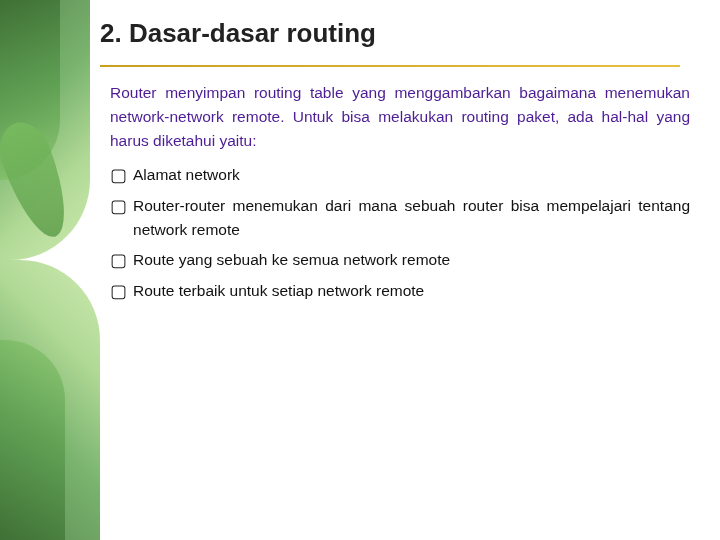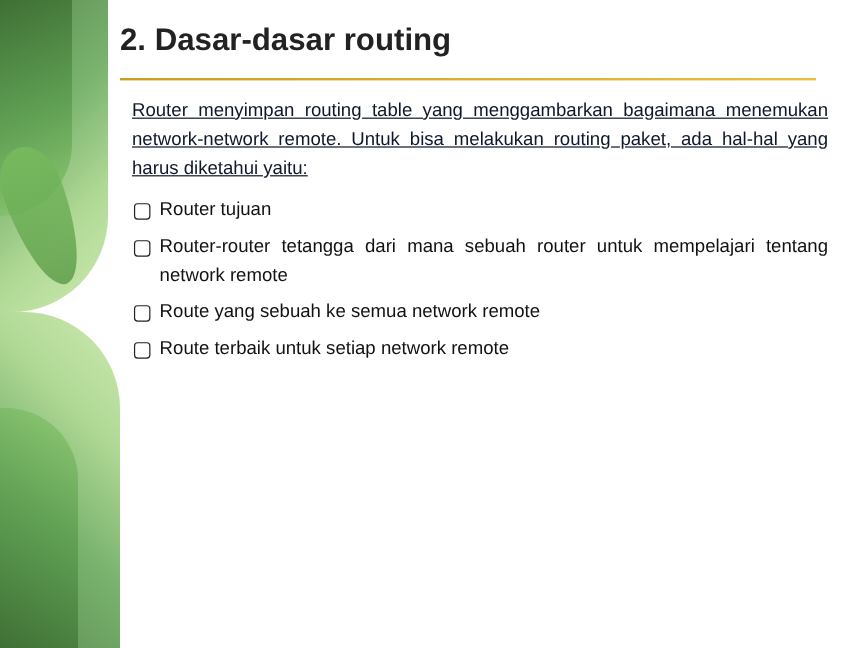--- a/index.html
+++ b/index.html
@@ -99,25 +99,24 @@
     .title-underline {
       width: 100%;
       height: 2px;
       background: linear-gradient(to right, #c8a020, #e8c040);
       margin-bottom: 14px;
       margin-left: -10px;
     }
 
     .body-text {
       font-size: 15.5px;
-      color: #0f172a;
+      color: #4c1d95;
       line-height: 1.55;
       text-align: justify;
       margin-bottom: 10px;
-      text-decoration: underline;
     }
 
     .bullet-item {
       display: flex;
       align-items: flex-start;
       font-size: 15.5px;
       color: #111;
       line-height: 1.55;
       text-align: justify;
       margin-bottom: 6px;
@@ -147,26 +146,26 @@
 
 <div class="content">
 
   <div class="title">2. Dasar-dasar routing</div>
   <div class="title-underline"></div>
 
   <div class="body-text">Router menyimpan routing table yang menggambarkan bagaimana menemukan network-network remote.  Untuk bisa melakukan routing paket, ada hal-hal yang harus diketahui yaitu:</div>
 
   <div class="bullet-item">
     <span class="bullet-icon">▢</span>
-    <span class="bullet-text">Router tujuan</span>
+    <span class="bullet-text">Alamat network</span>
   </div>
 
   <div class="bullet-item">
     <span class="bullet-icon">▢</span>
-    <span class="bullet-text">Router-router tetangga dari mana sebuah router untuk mempelajari tentang network remote</span>
+    <span class="bullet-text">Router-router menemukan dari mana sebuah router bisa mempelajari tentang network remote</span>
   </div>
 
   <div class="bullet-item">
     <span class="bullet-icon">▢</span>
     <span class="bullet-text">Route yang sebuah ke semua network remote</span>
   </div>
 
   <div class="bullet-item">
     <span class="bullet-icon">▢</span>
     <span class="bullet-text">Route terbaik untuk setiap network remote</span>

